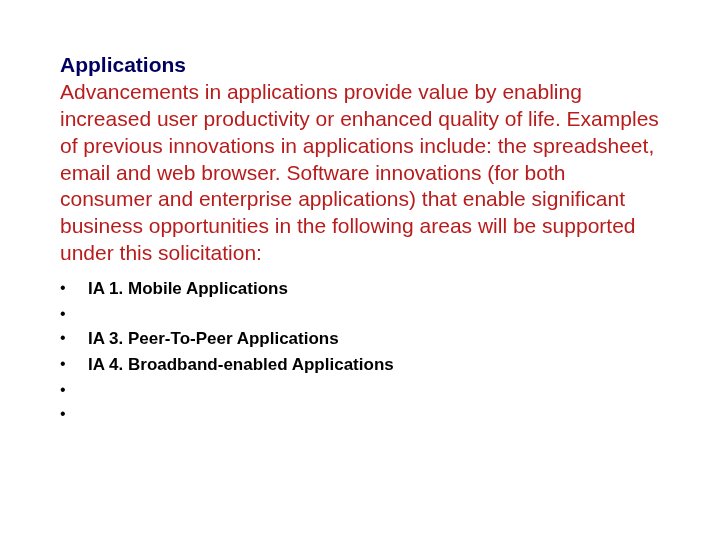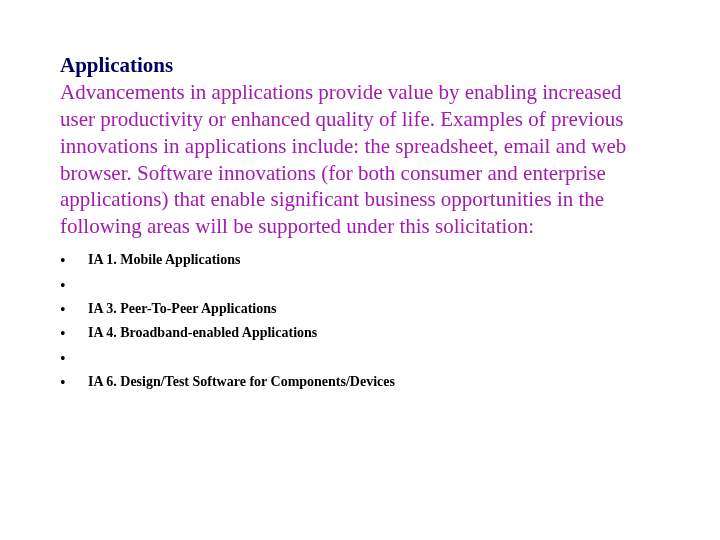--- a/index.html
+++ b/index.html
@@ -1,54 +1,54 @@
 <!DOCTYPE html>
 <html><head>
   <meta charset="utf-8">
   <style>
-    * { margin: 0; padding: 0; box-sizing: border-box; font-family: Liberation Serif, serif; }
+    * { margin: 0; padding: 0; box-sizing: border-box; }
     body {
       width: 720px;
       height: 540px;
       background: #fff;
       font-family: Verdana, Geneva, sans-serif;
       color: #000;
       padding: 52px 60px;
     }
     .heading {
       font-weight: bold;
       color: #000060;
       font-size: 21px;
       line-height: 1.28;
     }
     .paragraph {
       font-size: 21px;
       line-height: 1.28;
-      color: #a21caf;
+      color: #b91c1c;
     }
     .bullet-list {
       list-style: none;
       margin-top: 10px;
       padding-left: 0;
     }
     .bullet-list li {
       display: flex;
       align-items: flex-start;
       margin-bottom: 2px;
     }
     .bullet {
       font-size: 16px;
       line-height: 1.4;
       width: 28px;
       flex-shrink: 0;
       text-align: left;
     }
     .bullet-text {
       font-weight: bold;
-      font-size: 14px;
+      font-size: 17px;
       line-height: 1.4;
     }
   </style>
 </head>
 <body>
 
 <div>
     <div class="heading">Applications</div>
     <div class="paragraph">Advancements in applications provide value by enabling increased user productivity or enhanced quality of life. Examples of previous innovations in applications include: the spreadsheet, email and web browser. Software innovations (for both consumer and enterprise applications) that enable significant business opportunities in the following areas will be supported under this solicitation:</div>
   </div>
@@ -67,15 +67,14 @@
   </li>
   <li>
     <span class="bullet">•</span>
     <span class="bullet-text">IA 4. Broadband-enabled Applications</span>
   </li>
   <li>
     <span class="bullet">•</span>
   </li>
   <li>
     <span class="bullet">•</span>
-    <span class="bullet-text">IA 6. Design/Test Software for Components/Devices</span>
   </li>
 </ul>
 
 </body></html>

